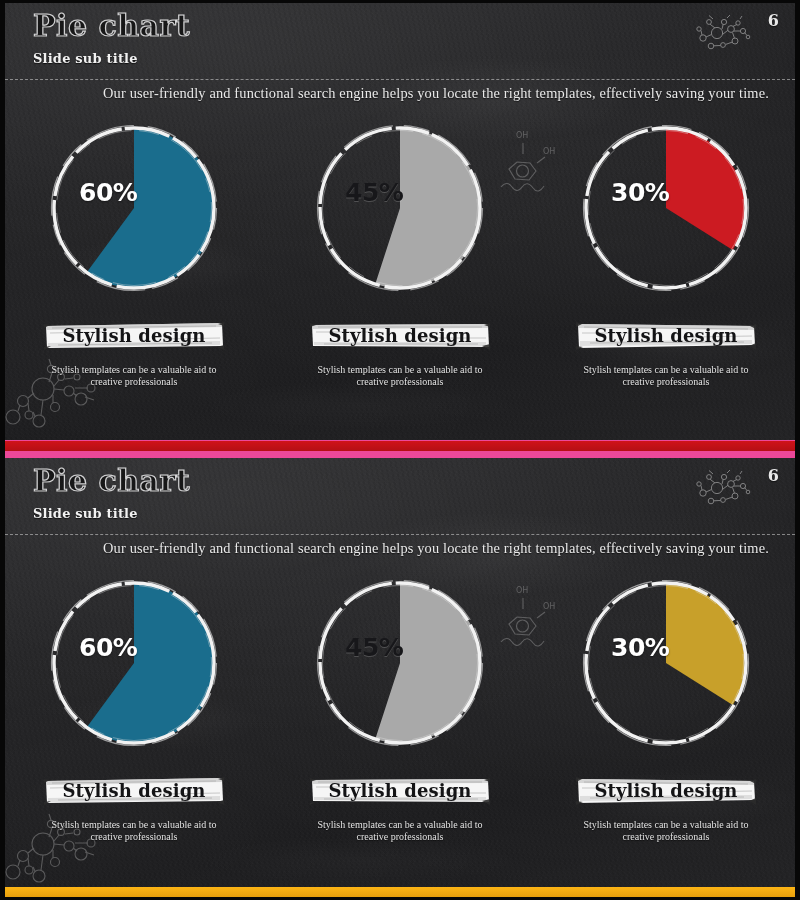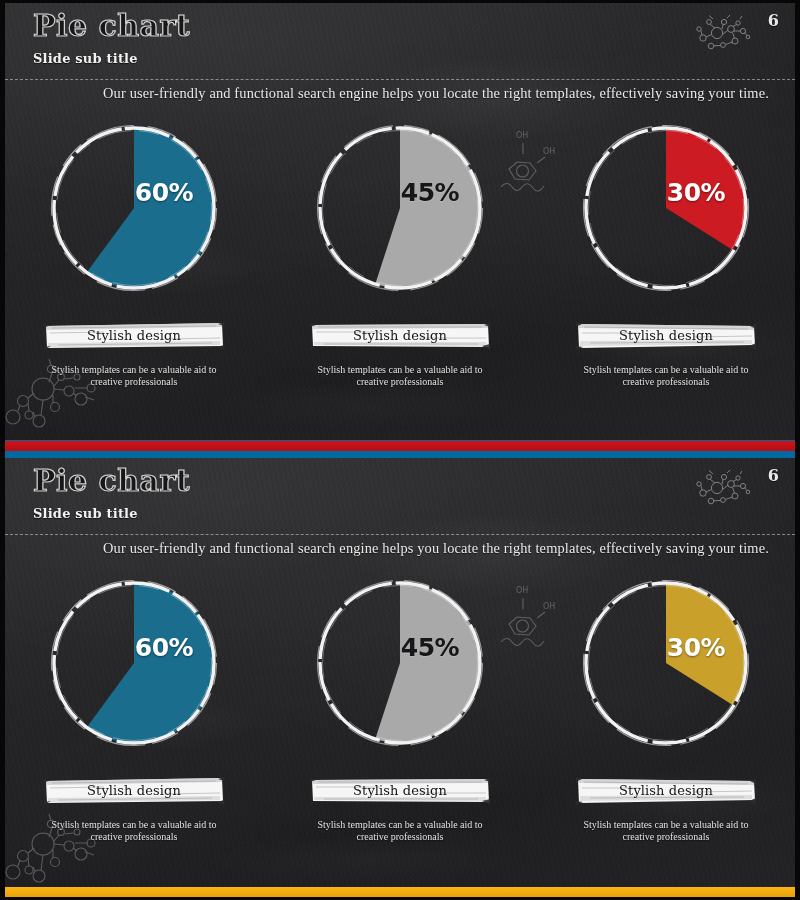--- a/index.html
+++ b/index.html
@@ -9,21 +9,21 @@
     height: 900px;
     background: #0a0a0a;
     font-family: "Liberation Serif", serif;
     overflow: hidden;
   }
 
   #stage {
     position: relative;
     width: 800px;
     height: 900px;
-    background: #0369a1;
+    background: #ec4899;
   }
 
   
   .slide {
     position: absolute;
     left: 5px;
     width: 790px;
     height: 437px;
     overflow: hidden;
     background:
@@ -124,21 +124,21 @@
     gap: 48px;
   }
   .col { width: 218px; display: flex; flex-direction: column; align-items: center; }
 
   
   .pie-wrap { position: relative; width: 170px; height: 170px; }
   .pie-svg  { display: block; width: 170px; height: 170px; }
   .pie-label {
     position: absolute;
     left: 0; right: 0; top: 0; bottom: 0;
-    display: flex; align-items: center; justify-content: center;
+    display: flex; align-items: center; justify-content: flex-start;
     font-family: "DejaVu Sans", sans-serif;
     font-size: 25px;
     font-weight: 700;
     letter-spacing: -0.5px;
     pointer-events: none;
   }
   .pie-label > span {
     transform: translate(30px, -16px);
     display: inline-block;
   }
@@ -152,22 +152,22 @@
     width: 180px;
     height: 29px;
     display: flex;
     align-items: center;
     justify-content: center;
   }
   .plate-bg { position: absolute; inset: 0; width: 100%; height: 100%; }
   .plate-text {
     position: relative;
     font-family: "DejaVu Serif", serif;
-    font-size: 13px;
-    font-weight: 400;
+    font-size: 18px;
+    font-weight: 700;
     color: #141416;
     letter-spacing: 0.1px;
     transform: translateY(-0.5px);
   }
 
   .caption {
     margin-top: 14px;
     width: 185px;
     text-align: center;
     font-family: "Liberation Serif", serif;

